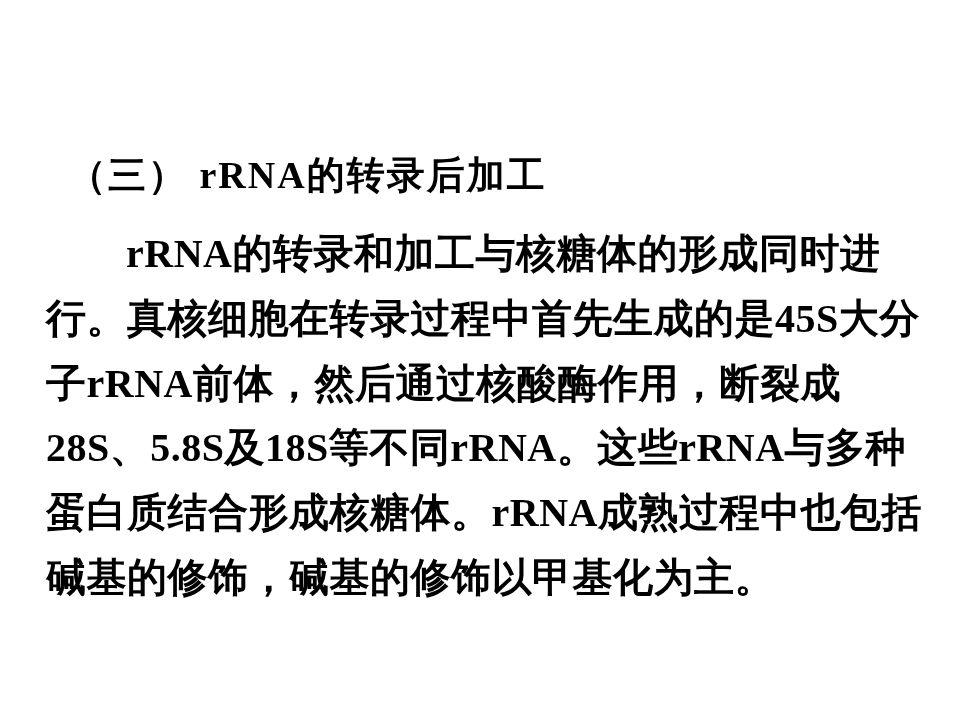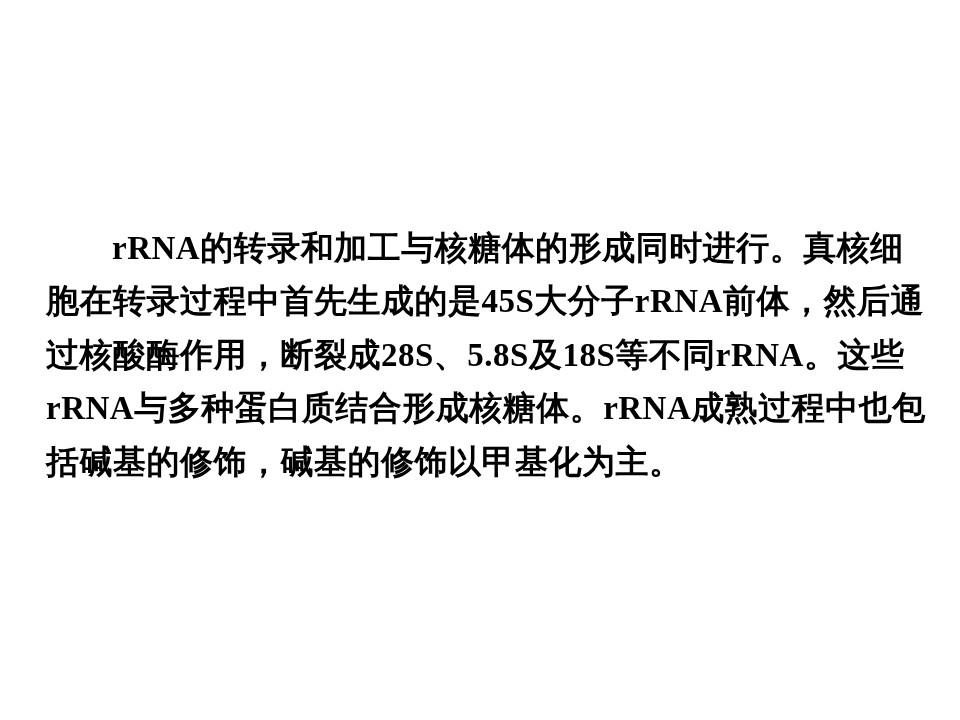--- a/index.html
+++ b/index.html
@@ -28,34 +28,35 @@
     font-weight: 700;
     letter-spacing: 2px;
     line-height: 1.2;
     white-space: nowrap;
   }
   .slide-body {
     position: absolute;
     left: 46px;
     top: 222px;
     width: 880px;
-    font-size: 33px;
+    font-size: 40px;
     font-weight: 700;
     line-height: 1.62;
     letter-spacing: 0.5px;
     text-align: left;
   }
   .slide-body p {
     margin: 0;
     text-indent: 2em;
   }
 </style>
 </head>
 <body>
 
 <div class="slide">
 
+  <h1 class="slide-title">（三） rRNA的转录后加工</h1>
 
   <div class="slide-body">
     <p>rRNA的转录和加工与核糖体的形成同时进行。真核细胞在转录过程中首先生成的是45S大分子rRNA前体，然后通过核酸酶作用，断裂成28S、5.8S及18S等不同rRNA。这些rRNA与多种蛋白质结合形成核糖体。rRNA成熟过程中也包括碱基的修饰，碱基的修饰以甲基化为主。</p>
   </div>
 
 </div>
 
 </body></html>

